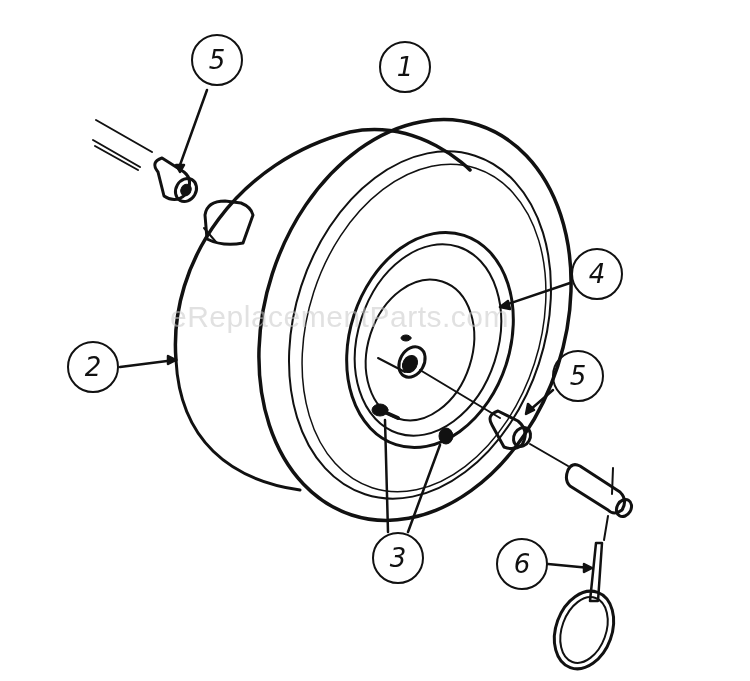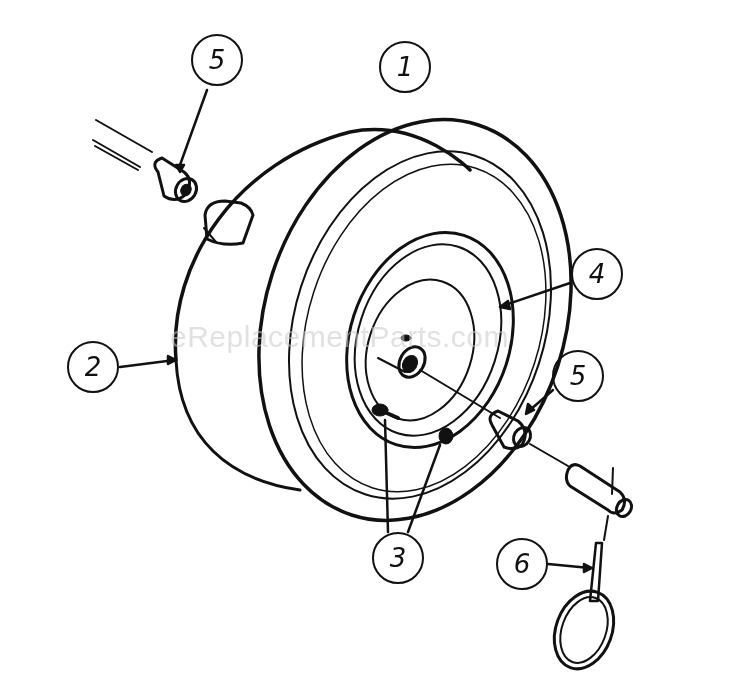--- a/index.html
+++ b/index.html
@@ -1,19 +1,19 @@
 <!DOCTYPE html>
 <html><head>
 <meta charset="utf-8">
 <style>
   html, body { margin:0; padding:0; background:#ffffff; }
   body { width:750px; height:681px; position:relative; overflow:hidden; font-family:"DejaVu Sans", sans-serif; }
   #diagram { position:absolute; left:0; top:0; width:750px; height:681px; }
   .callout-text { font-family:"DejaVu Sans", sans-serif; font-style:italic; font-size:26px; fill:#111; text-anchor:middle; dominant-baseline:central; }
-  .watermark { position:absolute; left:170px; top:320px; font-family:"Liberation Sans", sans-serif; font-size:30px; color:rgba(200,200,200,0.55); letter-spacing:0.5px; pointer-events:none; }
+  .watermark { position:absolute; left:170px; top:300px; font-family:"Liberation Sans", sans-serif; font-size:30px; color:rgba(200,200,200,0.55); letter-spacing:0.5px; pointer-events:none; }
 </style>
 </head>
 <body>
 
 <div id="diagram">
 <svg width="750" height="681" viewBox="0 0 750 681" xmlns="http://www.w3.org/2000/svg">
   <g fill="none" stroke="#111" stroke-linecap="round" stroke-linejoin="round">
 
     <g>
       <line x1="96" y1="120" x2="152" y2="152" stroke-width="2"></line>

